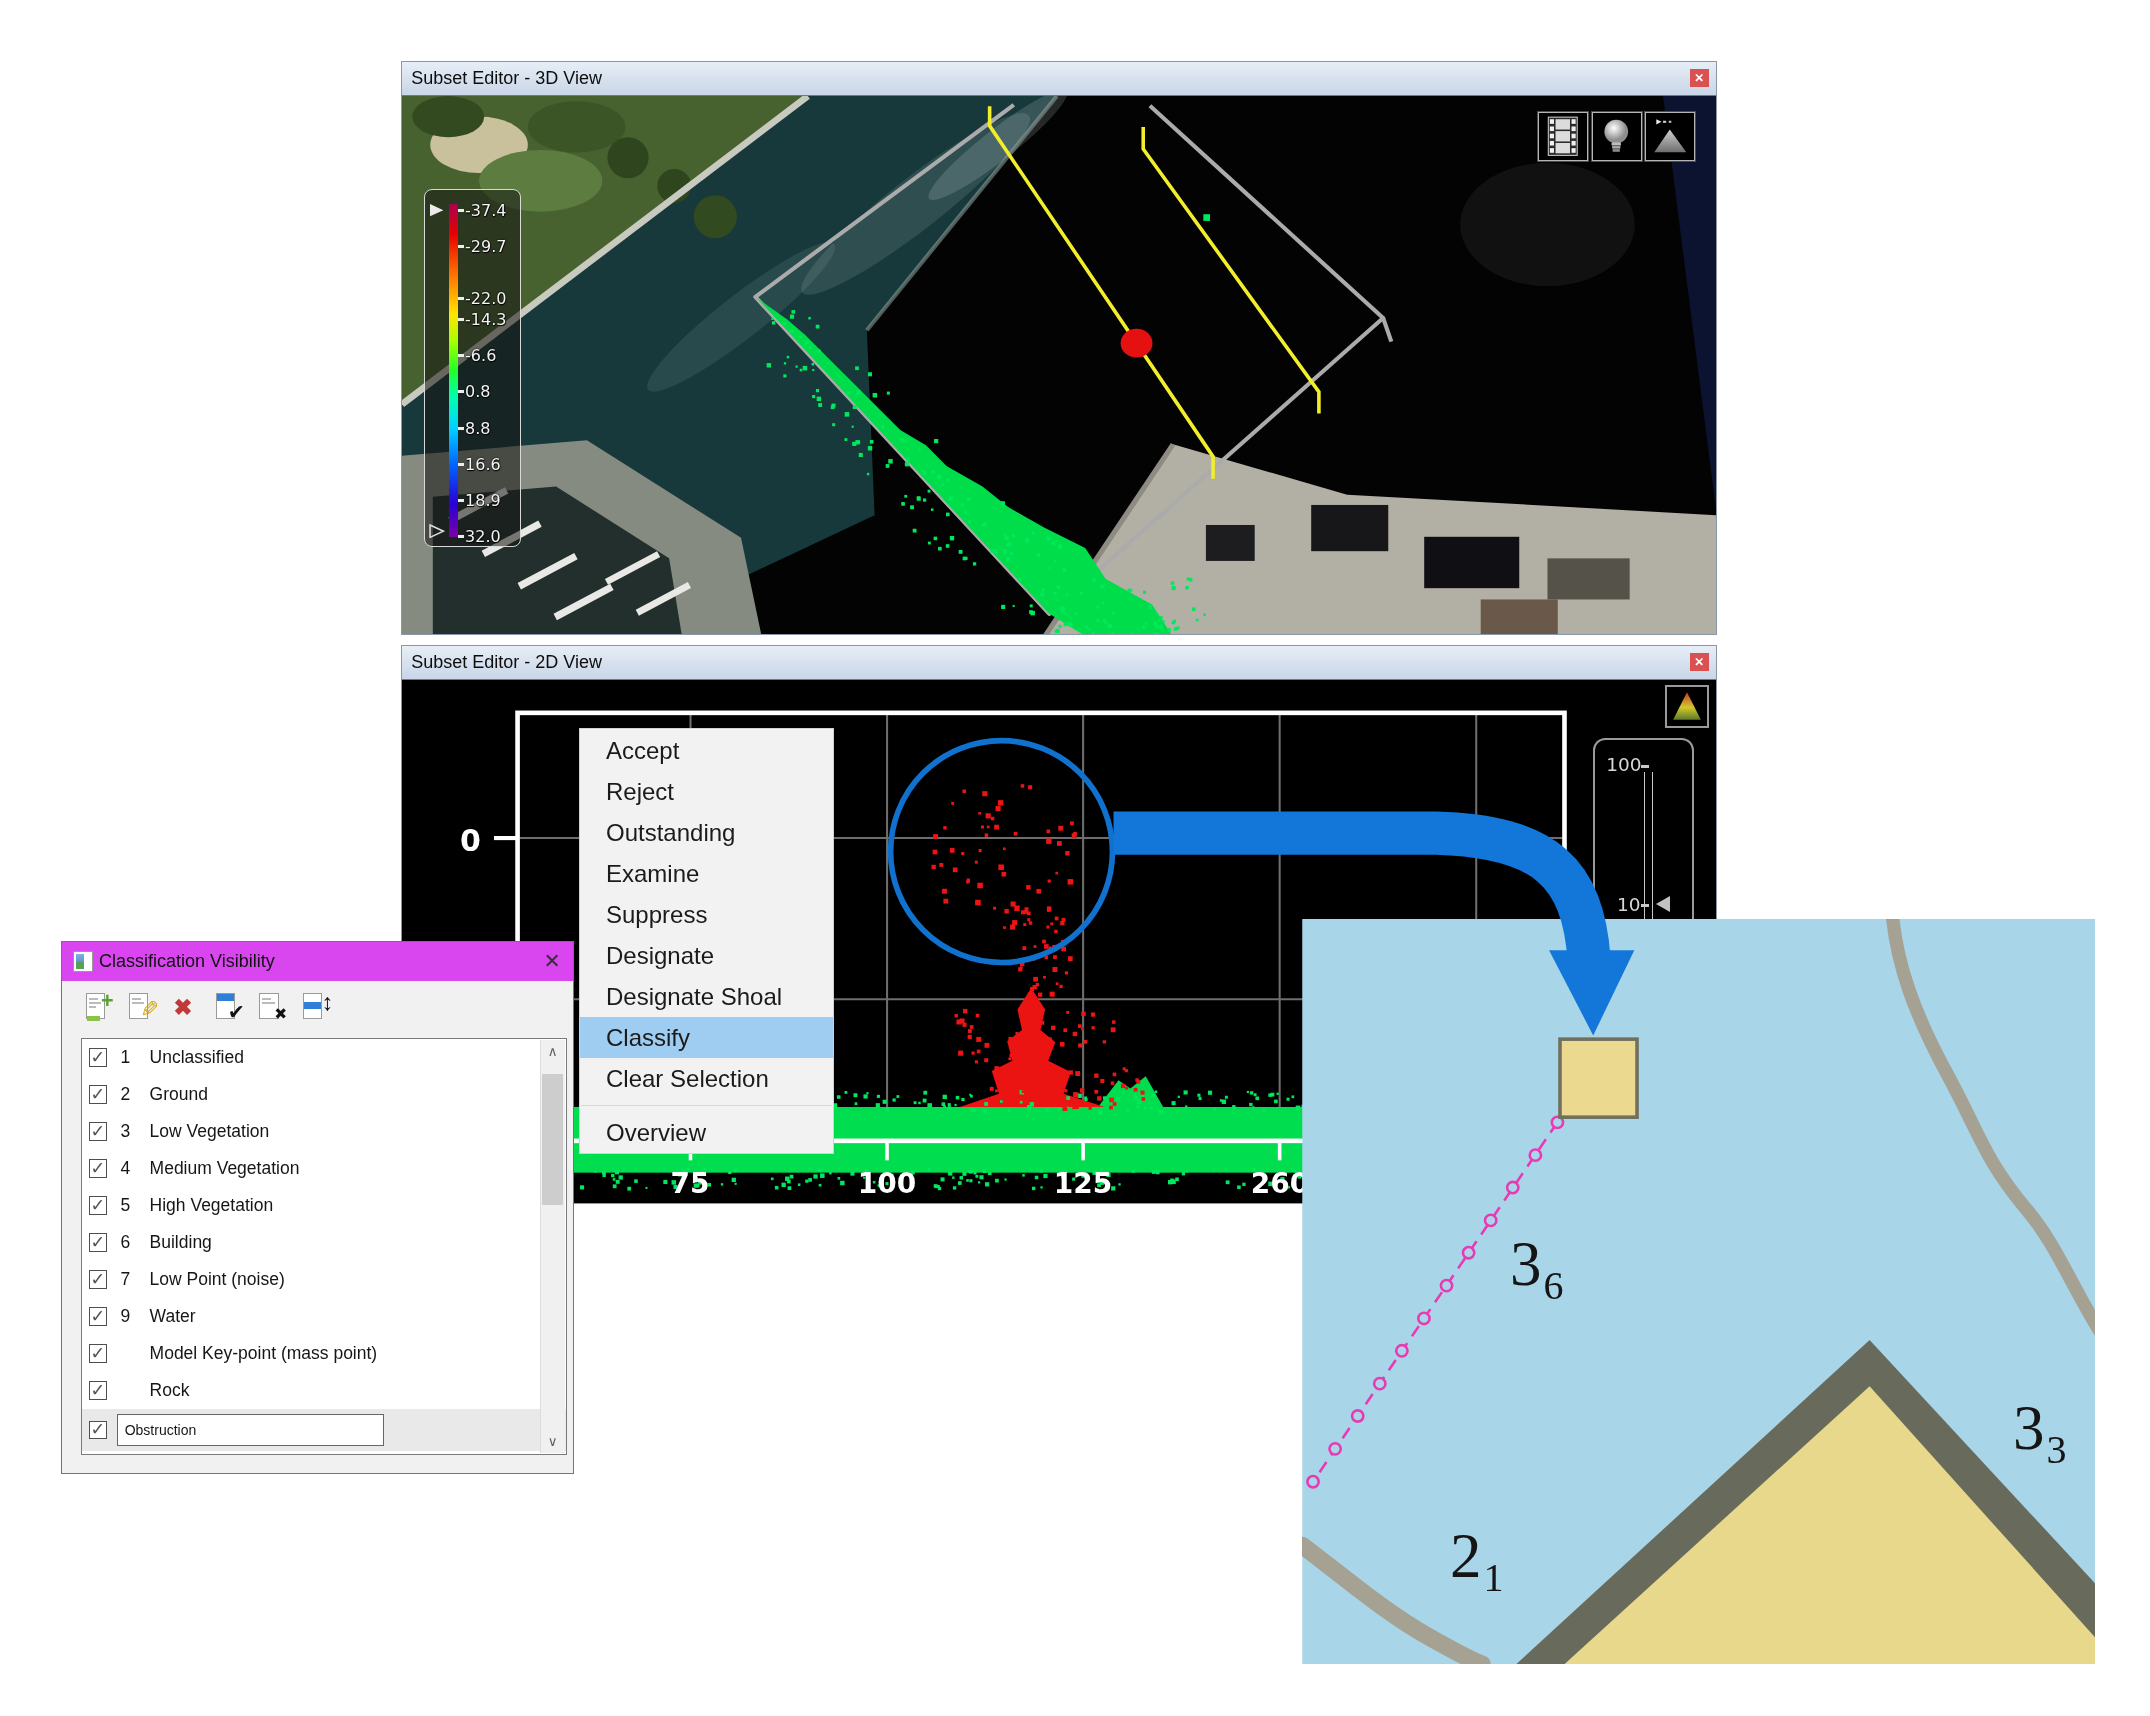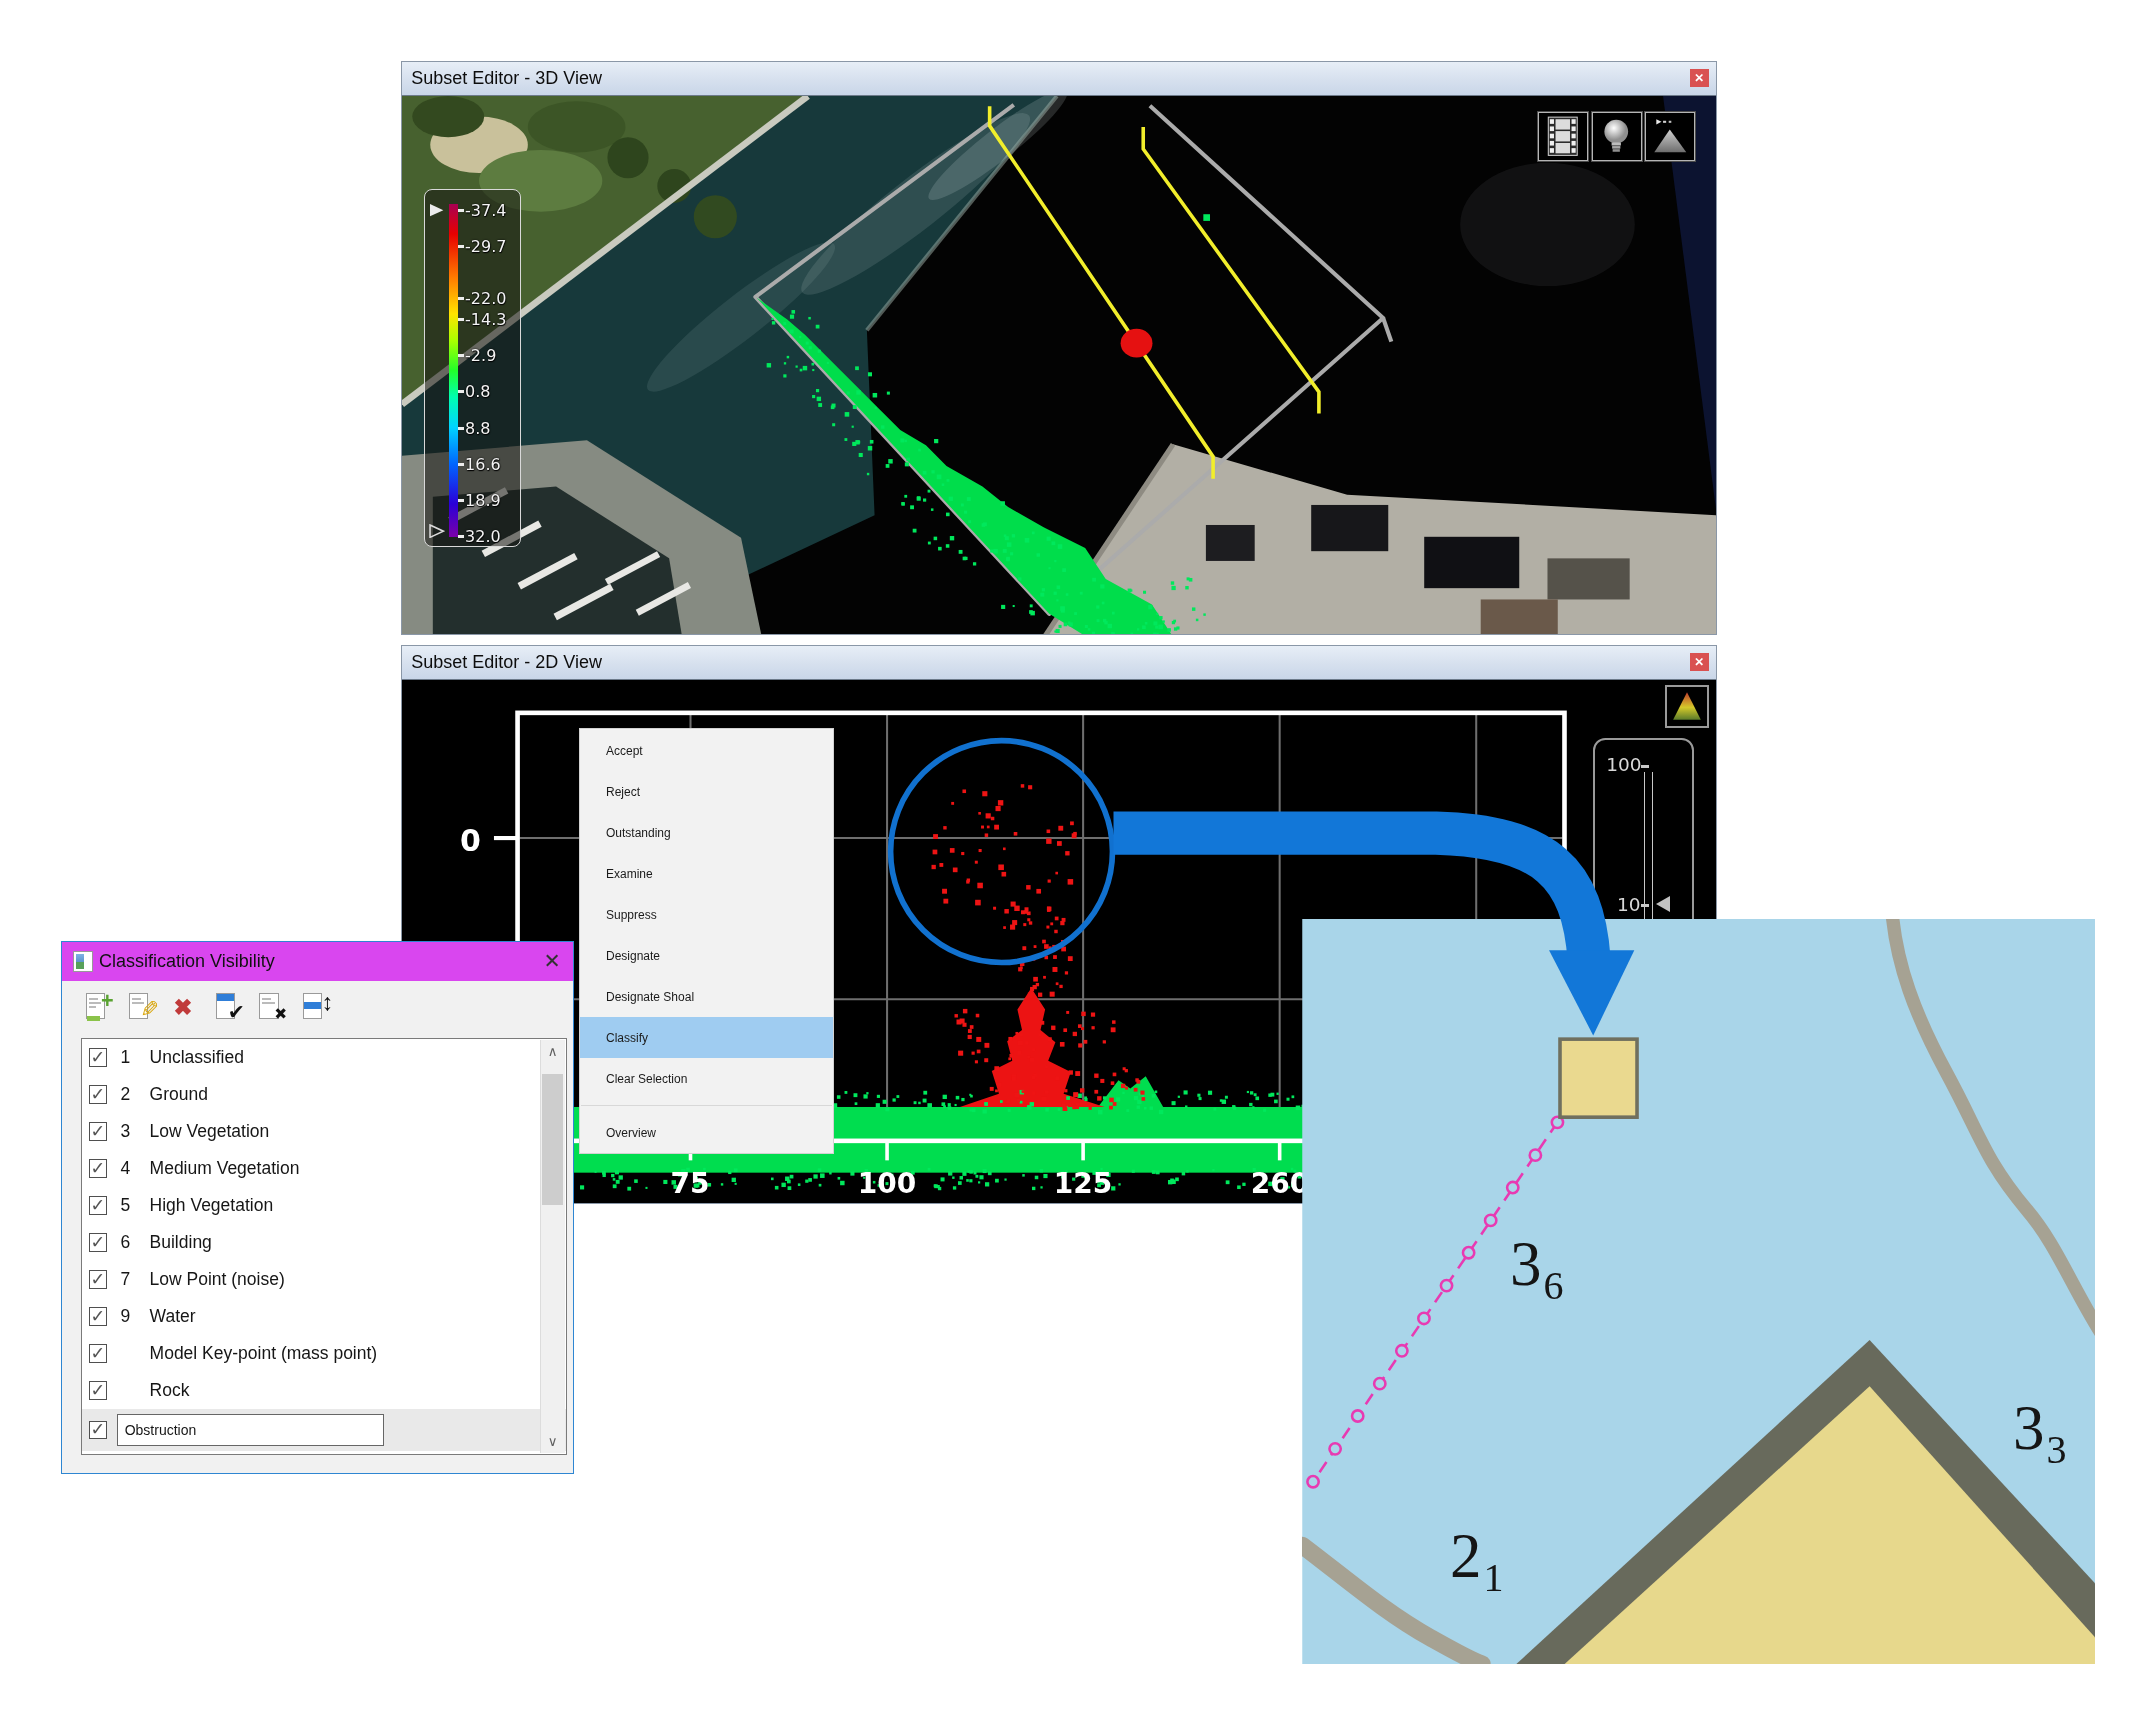--- a/index.html
+++ b/index.html
@@ -26,21 +26,21 @@
   .iconbtn3{position:absolute;top:16px;width:50px;height:49px;background:#000;border:1.5px solid #b5b5b5;
             outline:1px solid #4c4c4c;box-sizing:border-box;}
 
   
   .lbl0{position:absolute;left:53px;top:143px;width:31px;font-size:30px;font-weight:bold;color:#fff;
         font-family:"DejaVu Sans",sans-serif;text-align:center;}
   .xtick{position:absolute;top:487px;transform:translateX(-50%);font-size:28px;font-weight:bold;color:#fff;
          font-family:"DejaVu Sans",sans-serif;}
   .menu{position:absolute;left:177px;top:48px;width:255px;background:#f2f2f2;border:0.5px solid #d2d2d2;
         box-sizing:border-box;padding-top:1px;}
-  .menuitem{height:41px;display:flex;align-items:center;padding-left:26px;font-size:12px;color:#1b1b1b;}
+  .menuitem{height:41px;display:flex;align-items:center;padding-left:26px;font-size:24px;color:#1b1b1b;}
   .menuitem.hl{background:#9fccf1;}
   .menusep{height:1px;background:#d8d8d8;margin:6.2px 1px;}
   .sliderpanel{position:absolute;left:1191px;top:58px;width:101px;height:461px;border:2.6px solid #9a9a9a;
                border-radius:12.3px;background:#000;box-sizing:border-box;}
   .slidertrack{position:absolute;left:49px;top:32px;width:7.2px;height:401px;border-left:1.5px solid #c8c8c8;border-right:1.5px solid #c8c8c8;}
   .sliderlabel{position:absolute;font-size:18.5px;color:#d8d8d8;font-family:"DejaVu Sans",sans-serif;}
   .sliderdash{position:absolute;width:8.2px;height:2.6px;background:#c8c8c8;}
   .slidermark{position:absolute;left:61px;top:156px;width:0;height:0;border-right:14.4px solid #c2c2c2;
               border-top:8.2px solid transparent;border-bottom:8.2px solid transparent;}
   .gradbtn{position:absolute;left:1263px;top:5.1px;width:44px;height:43px;background:#000;border:2.1px solid #9a9a9a;
@@ -342,21 +342,21 @@
         <div class="legendrow" style="top:100px">
             <span class="legendtick"></span>
             <span class="v">-22.0</span>
           </div>
         <div class="legendrow" style="top:121px">
             <span class="legendtick"></span>
             <span class="v">-14.3</span>
           </div>
         <div class="legendrow" style="top:157px">
             <span class="legendtick"></span>
-            <span class="v">-2.9</span>
+            <span class="v">-6.6</span>
           </div>
         <div class="legendrow" style="top:193px">
             <span class="legendtick"></span>
             <span class="v">0.8</span>
           </div>
         <div class="legendrow" style="top:230px">
             <span class="legendtick"></span>
             <span class="v">8.8</span>
           </div>
         <div class="legendrow" style="top:266px">

